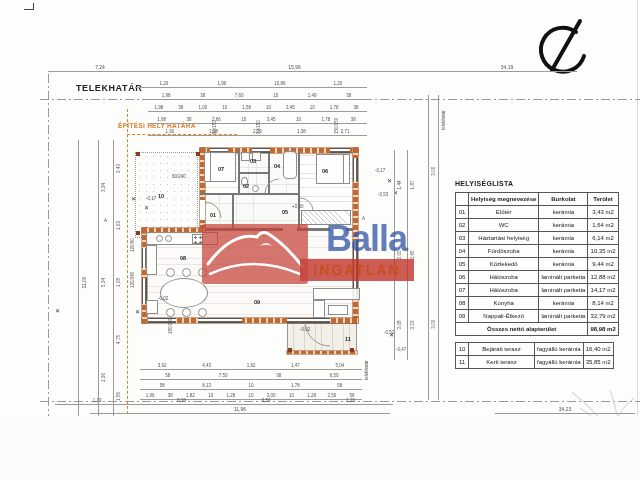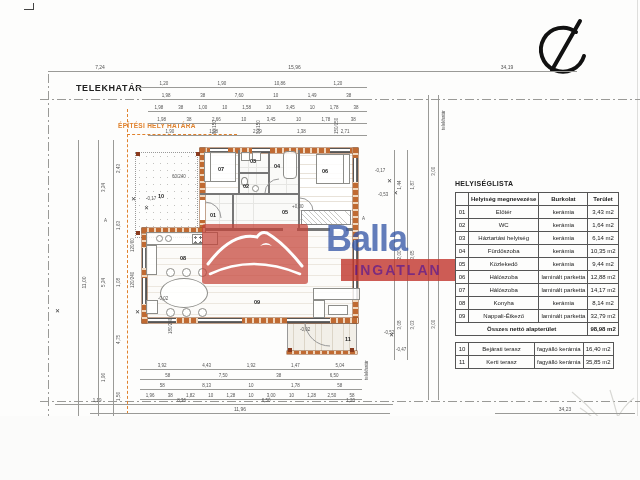--- a/index.html
+++ b/index.html
@@ -41,21 +41,21 @@
   .circle{border-radius:50%;}
   .post{width:4px;height:4px;background:#8a3b1e;}
   .tree{font-size:6px;color:#333;line-height:6px;}
   .room{font-size:5.5px;font-weight:bold;color:#222;z-index:5;}
   .ann{font-size:4.5px;color:#555;white-space:nowrap;z-index:5;}
   .ann.rot{transform:rotate(-90deg);transform-origin:left top;}
   
   .wm{left:202px;top:222px;width:212px;height:62px;z-index:7;opacity:.92;}
   .wm-tile{position:absolute;left:0;top:2px;width:106px;height:60px;background:rgba(197,66,55,.78);border-radius:3px;}
   .wm-brand{position:absolute;left:107px;top:-4px;font-size:36px;font-weight:bold;color:rgba(56,89,168,.85);letter-spacing:-1px;margin-left:17px;}
-  .wm-banner{position:absolute;left:98px;top:37px;width:114px;height:22px;background:rgba(193,55,45,.88);color:#701a75;font-weight:bold;font-size:14px;letter-spacing:2px;text-align:center;line-height:22px;margin-left:41px;}
+  .wm-banner{position:absolute;left:98px;top:37px;width:114px;height:22px;background:rgba(193,55,45,.88);color:#c2410c;font-weight:bold;font-size:14px;letter-spacing:2px;text-align:center;line-height:22px;}
   
   .tbl-title{left:455px;top:180px;font-size:7px;font-weight:bold;color:#222;letter-spacing:.3px;}
   table.rooms{position:absolute;left:455px;border-collapse:collapse;font-size:6px;color:#222;table-layout:fixed;}
   table.rooms td,table.rooms th{border:1px solid #555;padding:0 2px;height:12px;text-align:center;overflow:hidden;white-space:nowrap;}
   table.rooms th{font-weight:bold;}
   table.rooms .bold{font-weight:bold;}
   .cw0{width:13px;} .cw1{width:66px;} .cw2{width:44px;} .cw3{width:28px;}
   
   .legend-item{display:flex;align-items:flex-start;gap:5px;font-size:5.5px;color:#444;line-height:7px;}
   .sym-partition{width:24px;height:3px;border-top:1.5px solid #888;border-bottom:1.5px solid #888;margin-top:3px;}

